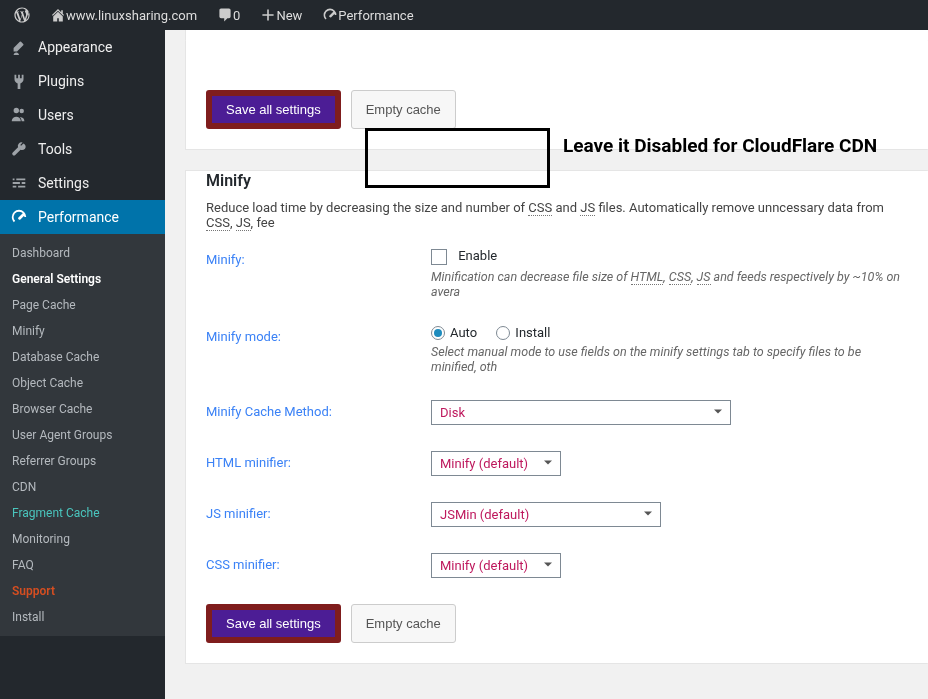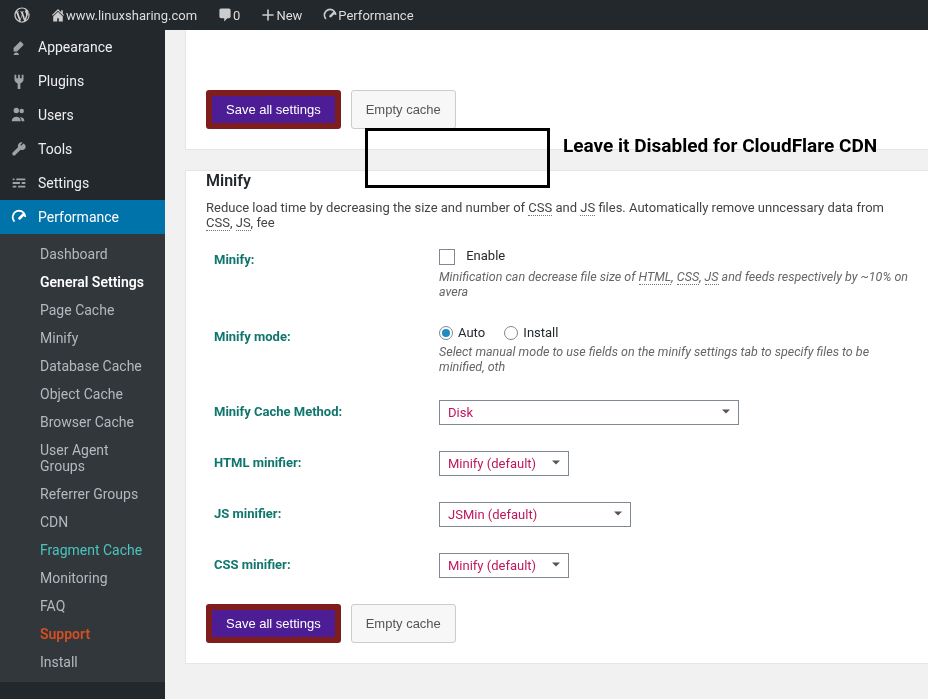--- a/index.html
+++ b/index.html
@@ -17,49 +17,49 @@
   .sidebar { width: 165px; background: #23282d; color: #eee; font-size: 14px; }
   .sidebar .menu-item { display:flex; align-items:center; gap:10px; padding: 8px 10px; color: #eee; cursor:pointer; }
   .sidebar .menu-item svg { width:18px; height:18px; fill:#9ea3a8; }
   .sidebar .menu-item.current { background:#0073aa; color:#fff; position:relative; }
   .sidebar .menu-item.current svg { fill:#fff; }
   .sidebar .menu-item.current::after {
     content:""; position:absolute; right:-8px; top:50%; margin-top:-8px;
     border:8px solid transparent; border-right-color:#f1f1f1;
   }
   .submenu { background:#32373c; padding: 6px 0; }
-  .submenu .sub-item { padding: 6px 12px; color:#b4b9be; cursor:pointer; font-size:14px;margin-left:28px; }
+  .submenu .sub-item { padding: 6px 12px; color:#b4b9be; cursor:pointer; font-size:12px; }
   .submenu .sub-item.active { color:#fff; font-weight:600; }
   .submenu .sub-item.teal { color:#4ac5bd; }
   .submenu .sub-item.red { color:#d54e21; font-weight:600; }
 
   
   .main { flex:1; overflow:hidden; background:#f1f1f1; position:relative; }
   .panel { background:#fff; border:1px solid #e5e5e5; margin: 0 0 20px 20px; padding: 0 20px 20px 20px; border-radius:1px; }
   .panel.first { margin-top: 0; padding-top: 20px; border-top:none; border-right:none; }
   .panel.last  { border-right:none; }
 
   .btn { display:inline-block; padding:6px 14px; border-radius:3px; font-size:13px; border:6px solid #7f1d1d; background:#4c1d95; color:#fff; cursor:pointer; }
   .btn.secondary { background:#f7f7f7; color:#555; border:1px solid #ccc; }
   .button-row { display:flex; gap:10px; margin-top:8px; }
 
   h2.section-title { font-size:16px; font-weight:600; margin: 0 0 10px 0; }
   .section-desc { color:#444; font-size:13px; margin-bottom:18px; }
   .row { display:flex; align-items:flex-start; margin-bottom:26px; }
-  .row .lbl { width:225px; font-weight:700; color:#0f766e; padding-top:4px;margin-left:8px; }
+  .row .lbl { width:225px; font-weight:400; color:#3b82f6; padding-top:4px; }
   .row .ctrl { flex:1; }
   .hint { color:#666; font-style:italic; font-size:12.5px; margin-top:4px; }
 
   .dotted { border-bottom:1px dotted #767676; cursor:help; }
 
   
   .select { border:1px solid #7e8993; background:#fff; padding:4px 26px 4px 8px; font-size:13px; position:relative; display:inline-flex; align-items:center; justify-content:space-between; color:#be185d; }
   .select.wide { width:300px; }
   .select.med  { width:130px; }
-  .select.medw { width:192px; }
+  .select.medw { width:230px; }
   .select .chev { position:absolute; right:6px; top:50%; transform:translateY(-50%); pointer-events:none; }
   .select .chev svg { width:12px; height:12px; fill:#555; }
 
   .checkbox { width:16px; height:16px; border:1px solid #7e8993; background:#fff; display:inline-block; vertical-align:middle; margin-right:8px; }
   .radio { width:14px; height:14px; border:1px solid #7e8993; border-radius:50%; display:inline-block; vertical-align:middle; margin-right:5px; position:relative; }
   .radio.checked::after { content:""; position:absolute; width:8px; height:8px; background:#1e8cbe; border-radius:50%; top:2px; left:2px; }
   .radio-lbl { margin-right:16px; }
 
   
   .overlay-box { position:absolute; border:3px solid #000; pointer-events:none; }

